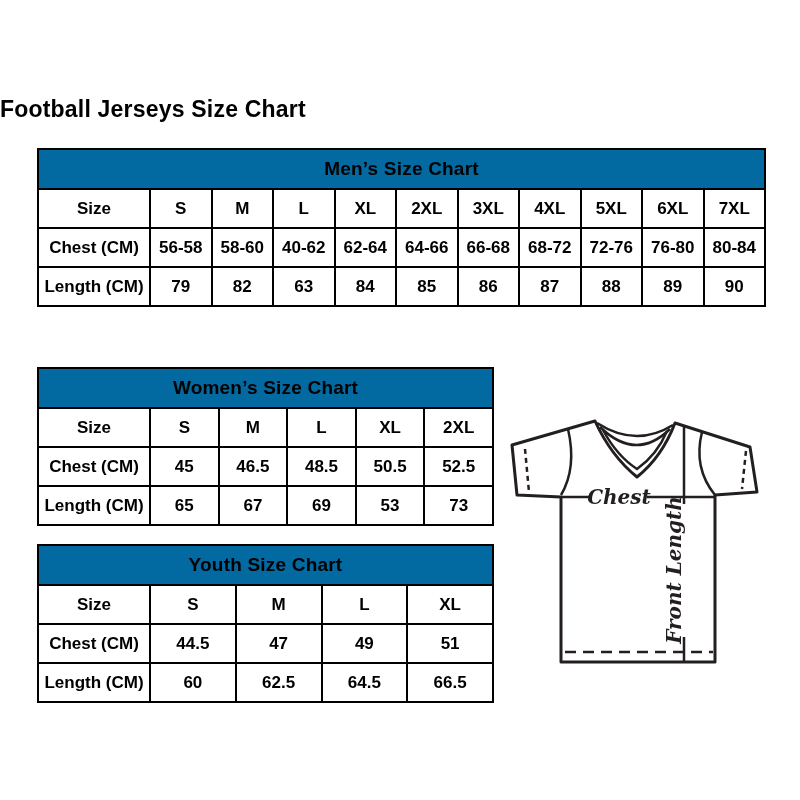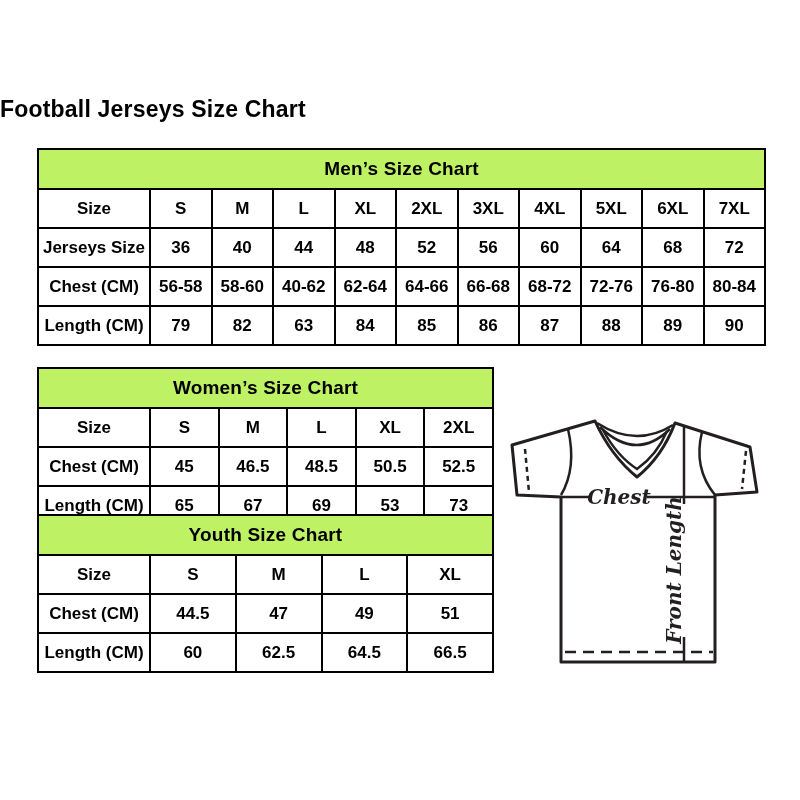--- a/index.html
+++ b/index.html
@@ -7,32 +7,32 @@
     width: 800px; height: 800px; position: relative; overflow: hidden;
     font-family: "Liberation Sans", sans-serif; color: #000;
   }
   .page-title {
     position: absolute; top: 96px; left: 0; width: 800px;
     text-align: left; font-size: 23px; font-weight: bold; letter-spacing: 0.2px;
   }
   .tbl-mount { position: absolute; }
   #men-table   { left: 37px; top: 148px; width: 729px; }
   #women-table { left: 37px; top: 367px; width: 457px; }
-  #youth-table { left: 37px; top: 514px; width: 457px; }
+  #youth-table { left: 37px; top: 544px; width: 457px; }
 
   table.size-table {
     border-collapse: collapse; table-layout: fixed; width: 100%;
   }
   table.size-table th, table.size-table td {
     border: 2px solid #000; padding: 0;
     text-align: center; vertical-align: middle;
     font-weight: bold; overflow: hidden; white-space: nowrap;
   }
   table.size-table thead th {
-    background: #bef264; font-size: 19px; height: 38px; letter-spacing: 0.2px;
+    background: #0369a1; font-size: 19px; height: 38px; letter-spacing: 0.2px;
   }
   table.size-table td { font-size: 17px; height: 37px; background: #ffffff; }
   table.size-table col.label-col { width: 112px; }
 
   #jersey-diagram { position: absolute; left: 495px; top: 400px; width: 280px; height: 290px; }
   svg .shirt-line { fill: none; stroke: #231f20; stroke-width: 3; stroke-linejoin: round; stroke-linecap: round; }
   svg .thin-line  { fill: none; stroke: #231f20; stroke-width: 2.5; stroke-linecap: butt; }
   svg .measure-text {
     fill: #231f20; font-family: "DejaVu Serif", serif;
     font-style: italic; font-weight: bold; font-size: 20px;
@@ -71,33 +71,20 @@
           <td>L</td>
           <td>XL</td>
           <td>2XL</td>
           <td>3XL</td>
           <td>4XL</td>
           <td>5XL</td>
           <td>6XL</td>
           <td>7XL</td>
         </tr>
         <tr>
-          <td class="rowlabel">Jerseys Size</td>
-          <td>36</td>
-          <td>40</td>
-          <td>44</td>
-          <td>48</td>
-          <td>52</td>
-          <td>56</td>
-          <td>60</td>
-          <td>64</td>
-          <td>68</td>
-          <td>72</td>
-        </tr>
-        <tr>
           <td class="rowlabel">Chest (CM)</td>
           <td>56-58</td>
           <td>58-60</td>
           <td>40-62</td>
           <td>62-64</td>
           <td>64-66</td>
           <td>66-68</td>
           <td>68-72</td>
           <td>72-76</td>
           <td>76-80</td>

